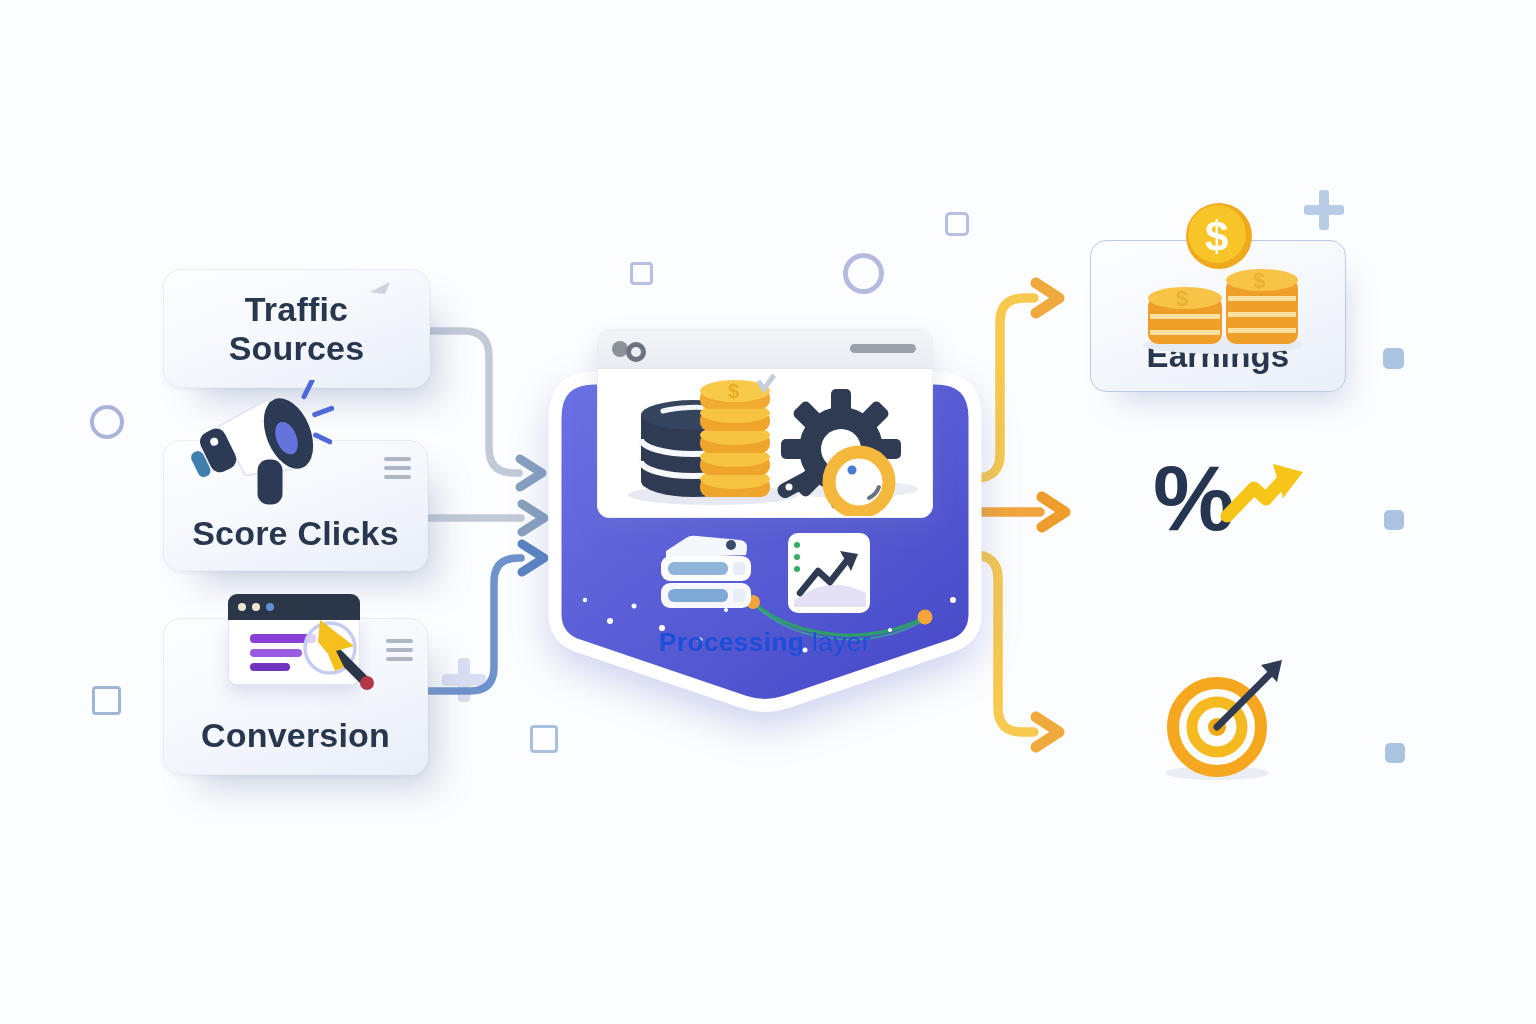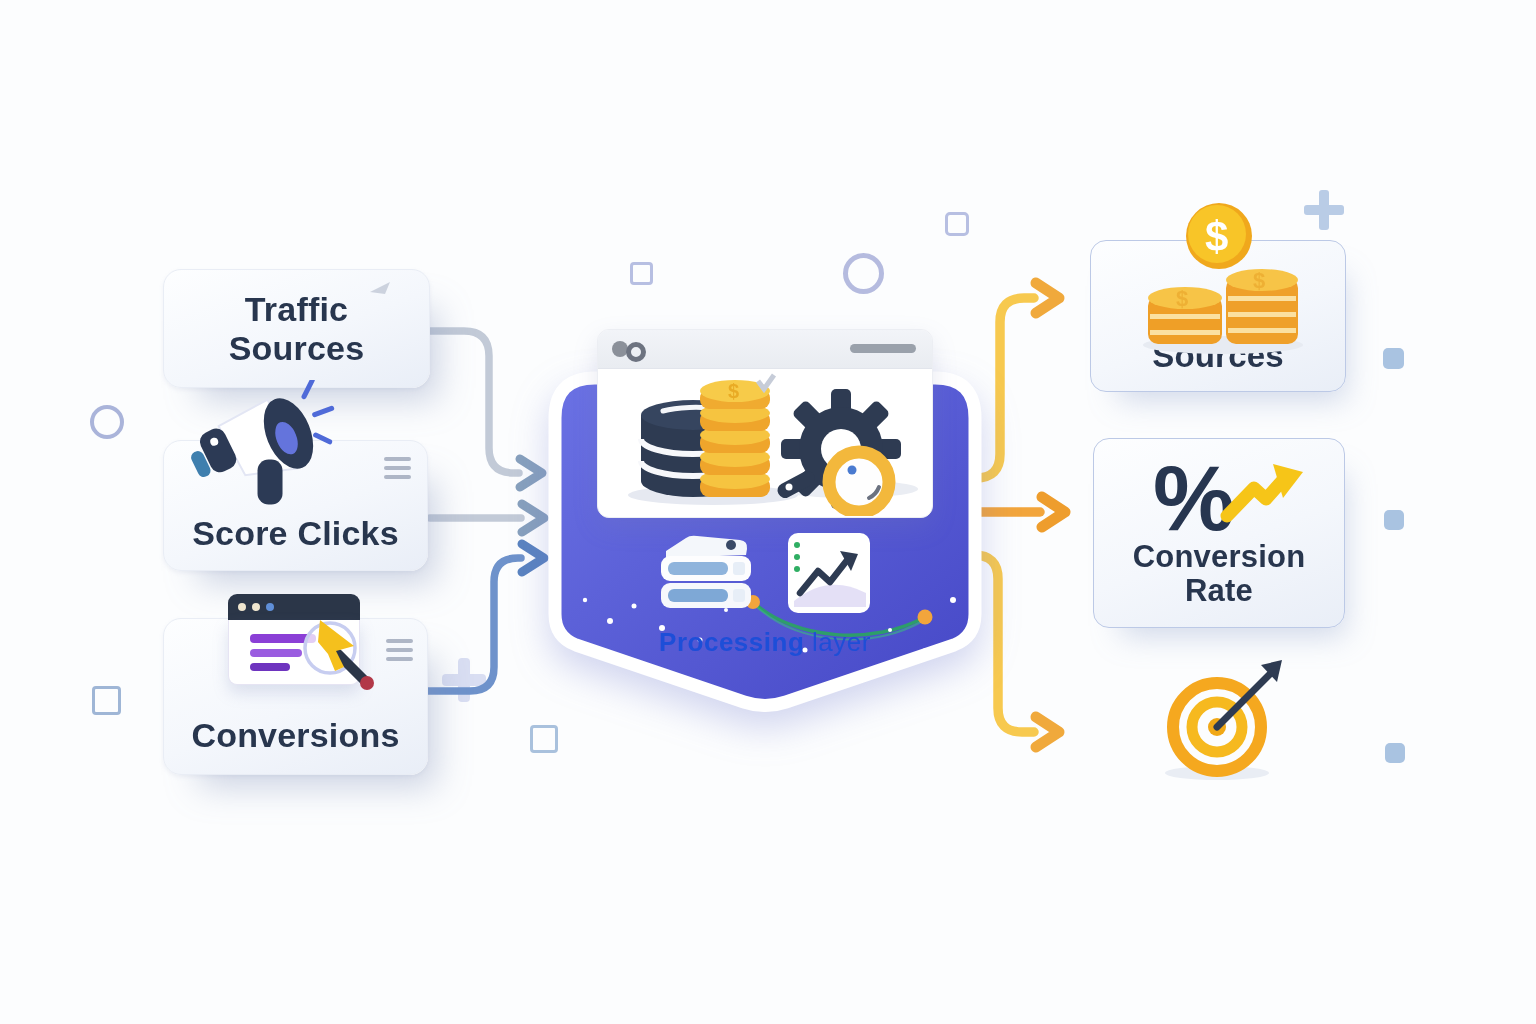--- a/index.html
+++ b/index.html
@@ -136,21 +136,21 @@
       <rect x="62" y="78" width="25" height="45" rx="11" fill="#2c3a55" transform="rotate(14 74 100)"></rect>
     </g>
   </svg>
 
   <div class="card left" style="left:163px;top:618px;width:265px;height:157px;justify-content:flex-end;padding-bottom:20px;box-sizing:border-box;">
     <div class="burger" style="right:14px;top:20px;">
         <span></span>
         <span></span>
         <span></span>
       </div>
-    <div class="card-label lbl-34">Conversions</div>
+    <div class="card-label lbl-34">Conversion</div>
   </div>
 
   <div class="mini-browser">
     <div class="mb-header">
       <span class="mb-dot" style="background:#efe6cf;"></span>
       <span class="mb-dot" style="background:#efe6cf;"></span>
       <span class="mb-dot" style="background:#5f8fd8;"></span>
     </div>
     <div class="mb-body"></div>
   </div>
@@ -289,21 +289,21 @@
     <path d="M 14 62 L 32 40 L 44 51 L 62 28" stroke="#2e3b52" stroke-width="6.5" fill="none" stroke-linecap="round" stroke-linejoin="round"></path>
     <polygon points="54,20 72,23 65,40" fill="#2e3b52"></polygon>
   </svg>
 
   <div class="processing-label">
     <span class="b">Processing</span>
     <span class="l">layer</span>
   </div>
 
   <div class="card right" style="left:1090px;top:240px;width:256px;height:152px;justify-content:flex-end;padding-bottom:16px;box-sizing:border-box;">
-    <div class="card-label lbl-33">Sources</div>
+    <div class="card-label lbl-33">Earnings</div>
   </div>
   <svg class="abs" style="left:1128px;top:256px;" width="190" height="100" viewBox="0 0 190 100">
     <ellipse cx="95" cy="89" rx="80" ry="9" fill="#e7ebf2"></ellipse>
     <g>
       <rect x="20" y="40" width="74" height="48" rx="10" fill="#ef9f27"></rect>
       <rect x="22" y="58" width="70" height="5" fill="#fbe0a0"></rect>
       <rect x="22" y="74" width="70" height="5" fill="#fbe0a0"></rect>
       <ellipse cx="57" cy="42" rx="37" ry="11" fill="#f7c447"></ellipse>
       <text x="48" y="50" font-size="22" font-weight="bold" fill="#eeb034" font-family="Liberation Sans, sans-serif">$</text>
     </g>
@@ -315,23 +315,20 @@
       <ellipse cx="134" cy="24" rx="36" ry="11" fill="#f7c447"></ellipse>
       <text x="125" y="32" font-size="22" font-weight="bold" fill="#eeb034" font-family="Liberation Sans, sans-serif">$</text>
     </g>
   </svg>
   <svg class="abs" style="left:1184px;top:201px;" width="70" height="70" viewBox="0 0 70 70">
     <circle cx="35" cy="35" r="33" fill="#f0a81c"></circle>
     <circle cx="33" cy="33" r="29" fill="#f8c528"></circle>
     <text x="21" y="50" font-size="42" font-weight="bold" fill="#ffffff" font-family="Liberation Sans, sans-serif">$</text>
   </svg>
 
-  <div class="card right" style="left:1093px;top:438px;width:252px;height:190px;justify-content:flex-end;padding-bottom:18px;box-sizing:border-box;">
-    <div class="card-label lbl-31" style="width:210px;">Conversion Rate</div>
-  </div>
   <svg class="abs" style="left:1135px;top:446px;" width="180" height="96" viewBox="0 0 180 96">
     <text x="18" y="84" font-size="92" font-weight="bold" fill="#273650" font-family="Liberation Sans, sans-serif">%</text>
     <path d="M 92 70 L 119 42 L 131 53 L 147 35" stroke="#f6c518" stroke-width="13" fill="none" stroke-linecap="round" stroke-linejoin="round"></path>
     <polygon points="138,18 168,26 148,52" fill="#f6c518"></polygon>
   </svg>
 
   <svg class="abs" style="left:1158px;top:658px;" width="132" height="130" viewBox="0 0 132 130">
     <ellipse cx="59" cy="115" rx="52" ry="7" fill="#e9edf4"></ellipse>
     <circle cx="59" cy="69" r="44" fill="none" stroke="#f5a81f" stroke-width="12"></circle>
     <circle cx="59" cy="69" r="25" fill="none" stroke="#f6b91f" stroke-width="11"></circle>

